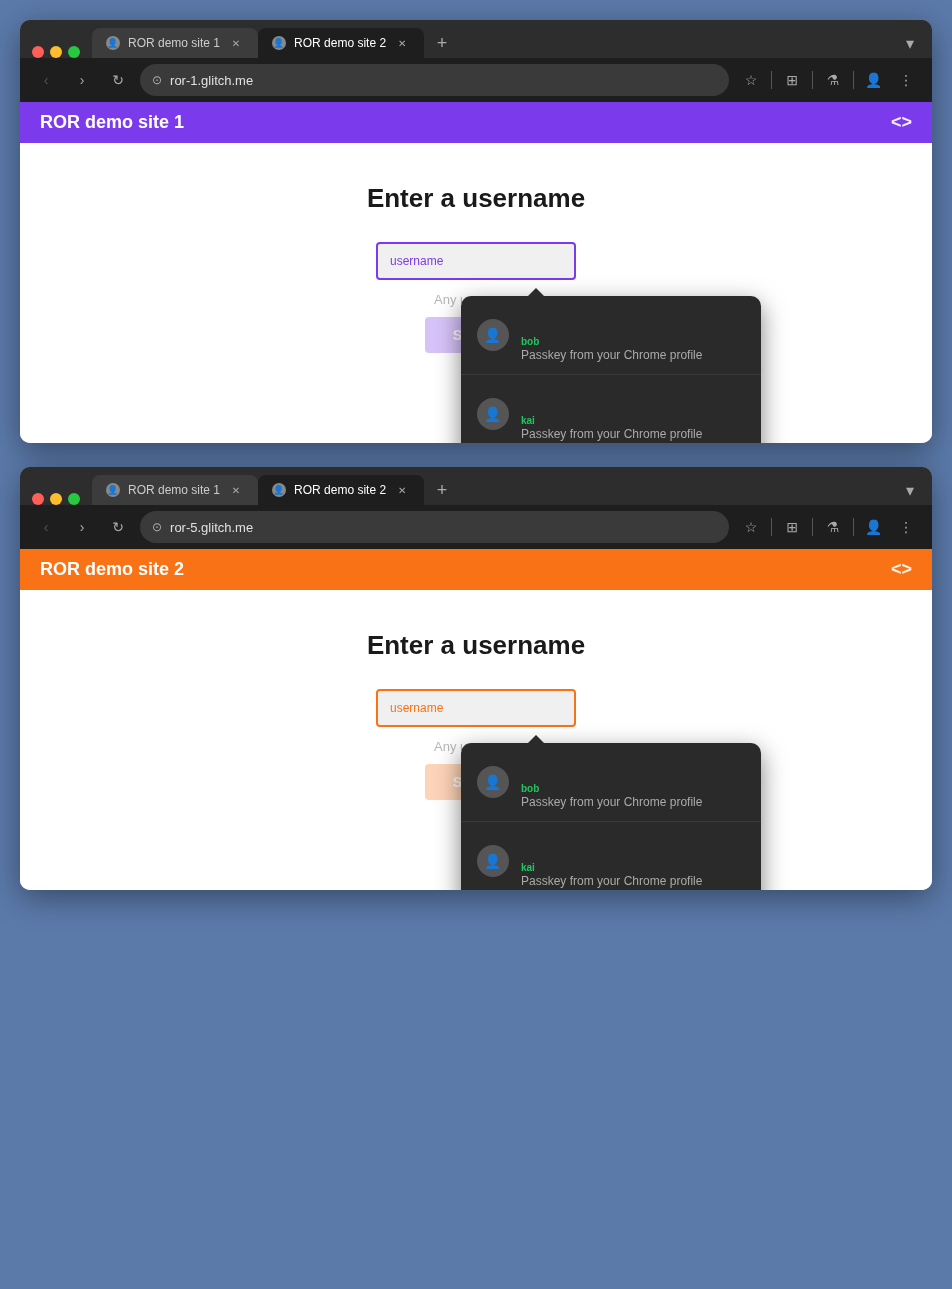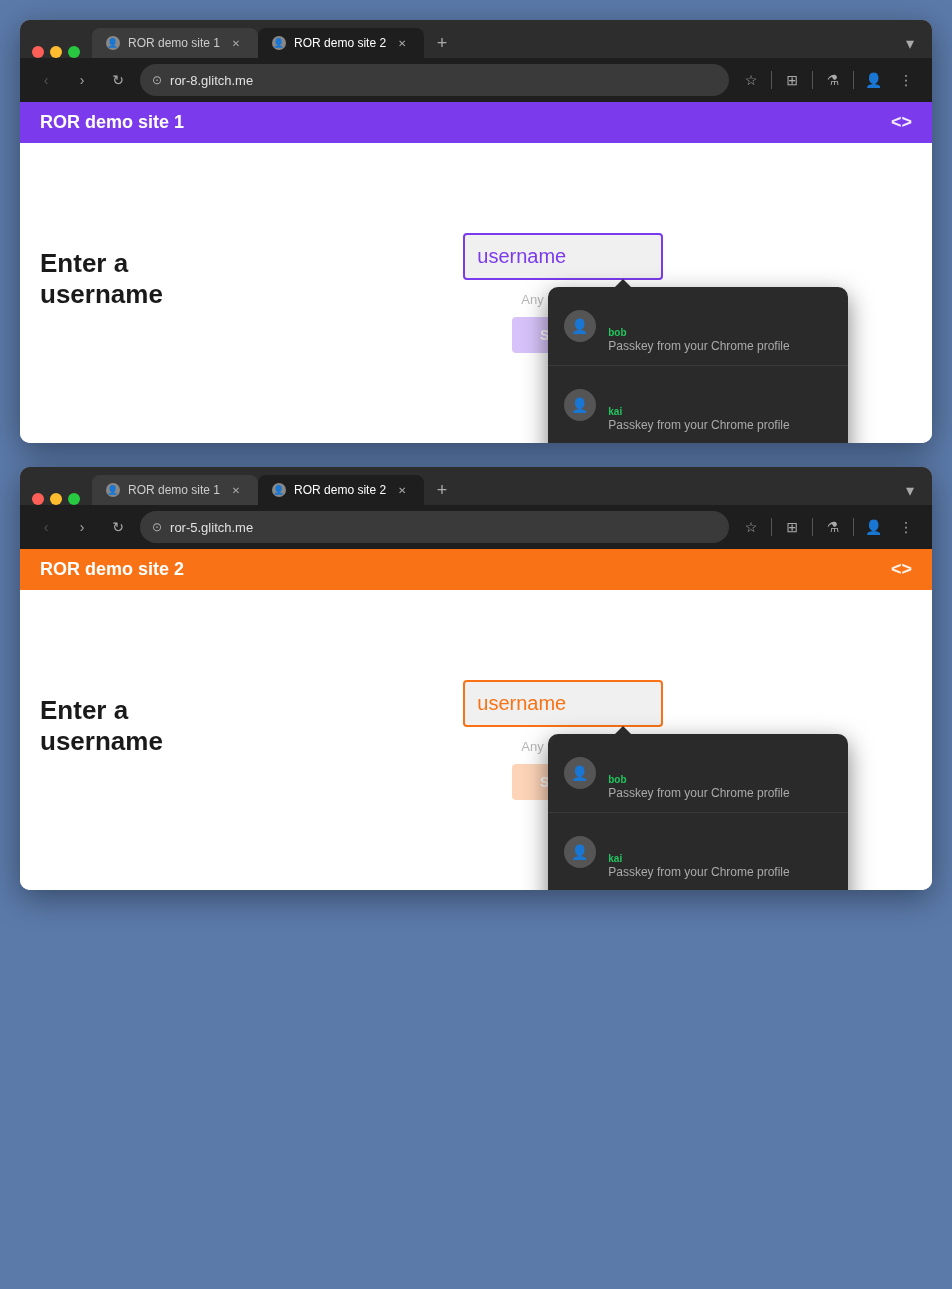--- a/index.html
+++ b/index.html
@@ -196,39 +196,39 @@
       font-size: 18px;
       color: white;
       opacity: 0.9;
     }
 
     
     .page-content {
       background: white;
       padding: 40px 20px 40px;
       display: flex;
-      flex-direction: row;
+      flex-direction: column;
       align-items: center;
       min-height: 300px;
       position: relative;
     }
 
     .page-title {
       font-size: 26px;
       font-weight: bold;
       color: #1a1a1a;
       margin-bottom: 28px;
     }
 
     .username-input {
       width: 200px;
       padding: 10px 12px;
       border: 2px solid;
       border-radius: 4px;
-      font-size: 20px;
+      font-size: 12px;
       background: #f0f0f0;
       color: #7c3aed;
       outline: none;
     }
     .username-input-1 {
       border-color: #7c3aed;
       color: #7c3aed;
     }
     .username-input-2 {
       border-color: #f97316;
@@ -354,21 +354,21 @@
       <div class="tab-list-btn">▾</div>
     </div>
 
     <div class="address-bar">
       <div class="nav-btn disabled">‹</div>
       <div class="nav-btn">›</div>
       <div class="nav-btn">↻</div>
 
       <div class="url-bar">
         <span class="url-security-icon">⊙</span>
-        <span class="url-text">ror-8.glitch.me</span>
+        <span class="url-text">ror-1.glitch.me</span>
       </div>
 
       <div class="toolbar-icons">
         <div class="toolbar-icon">☆</div>
         <div class="toolbar-divider"></div>
         <div class="toolbar-icon">⊞</div>
         <div class="toolbar-divider"></div>
         <div class="toolbar-icon">⚗</div>
         <div class="toolbar-divider"></div>
         <div class="toolbar-icon">👤</div>

